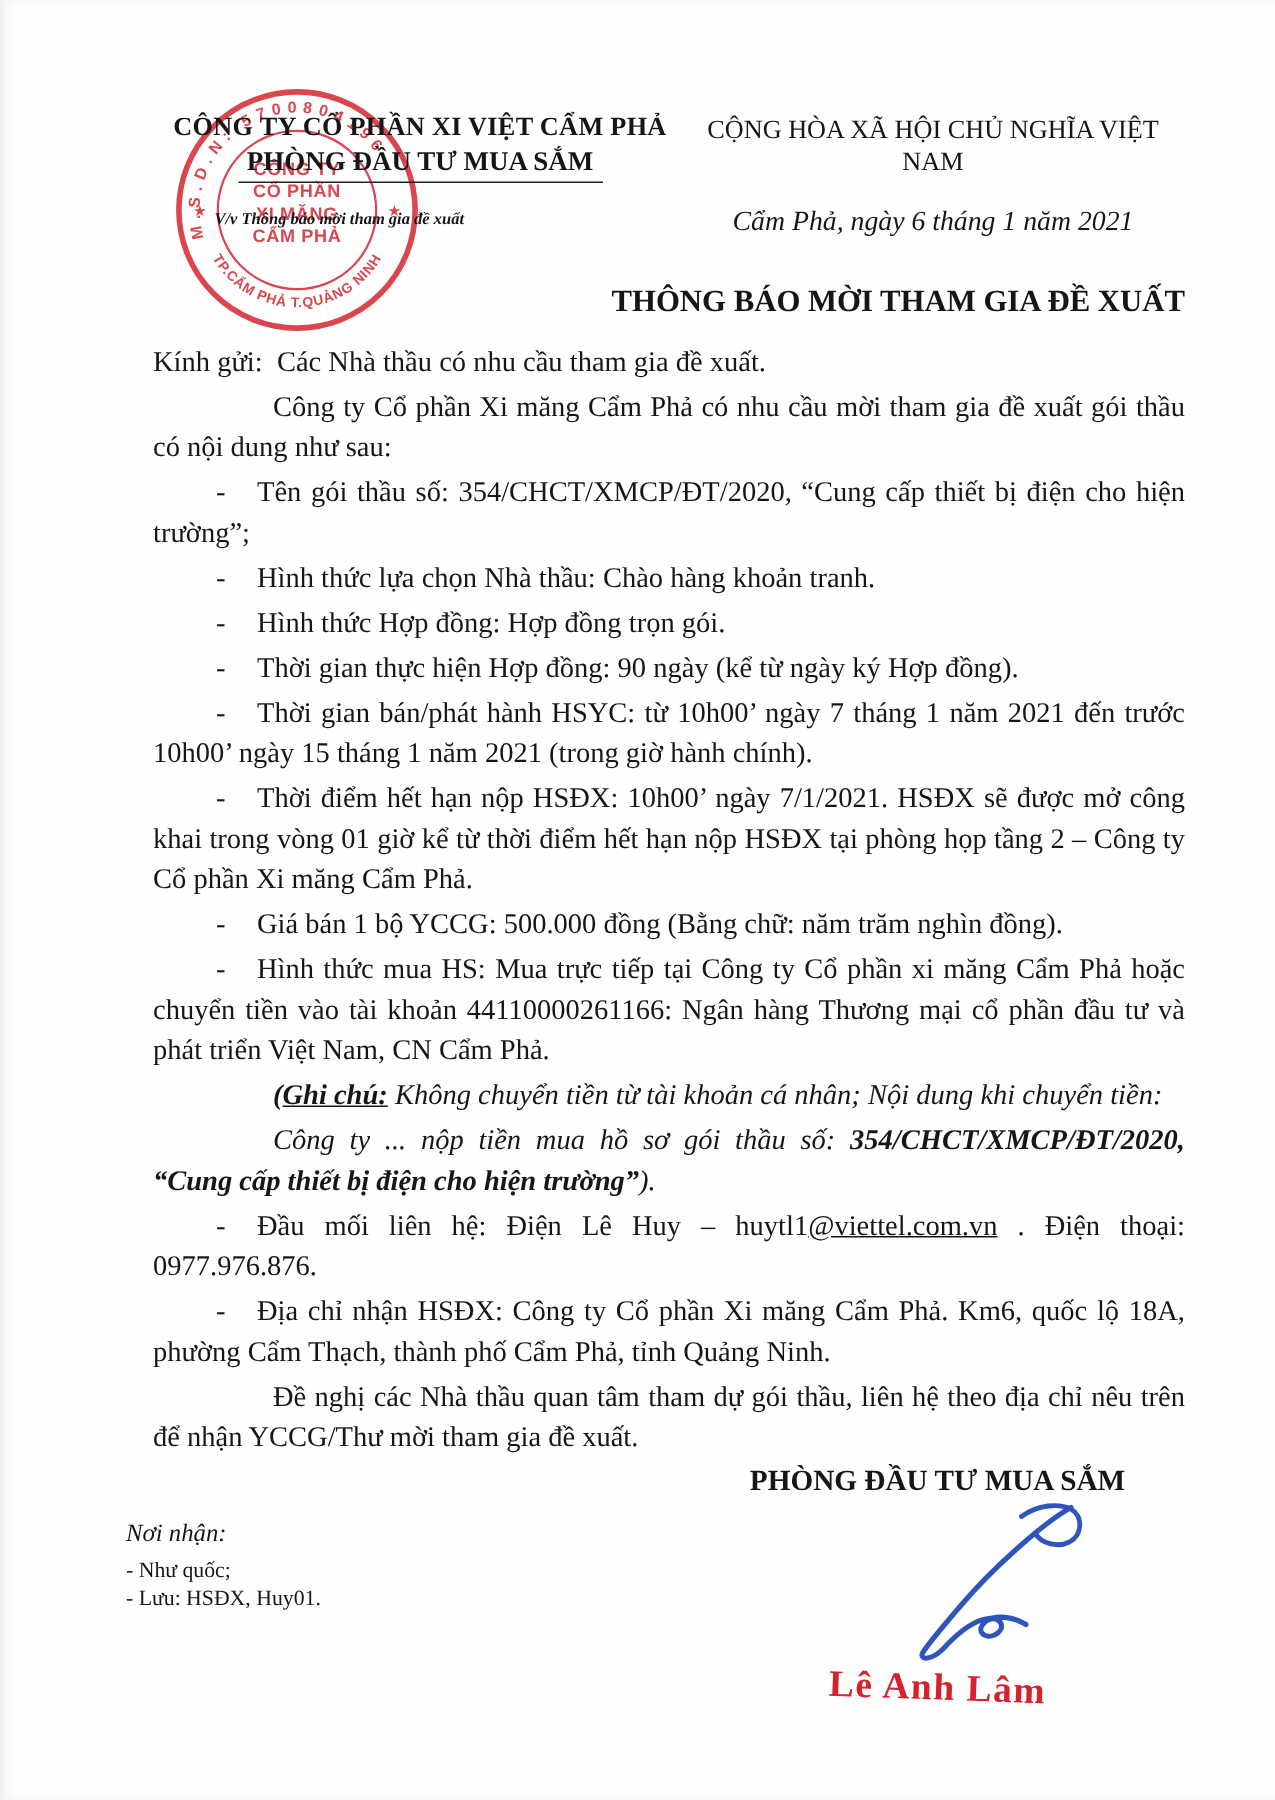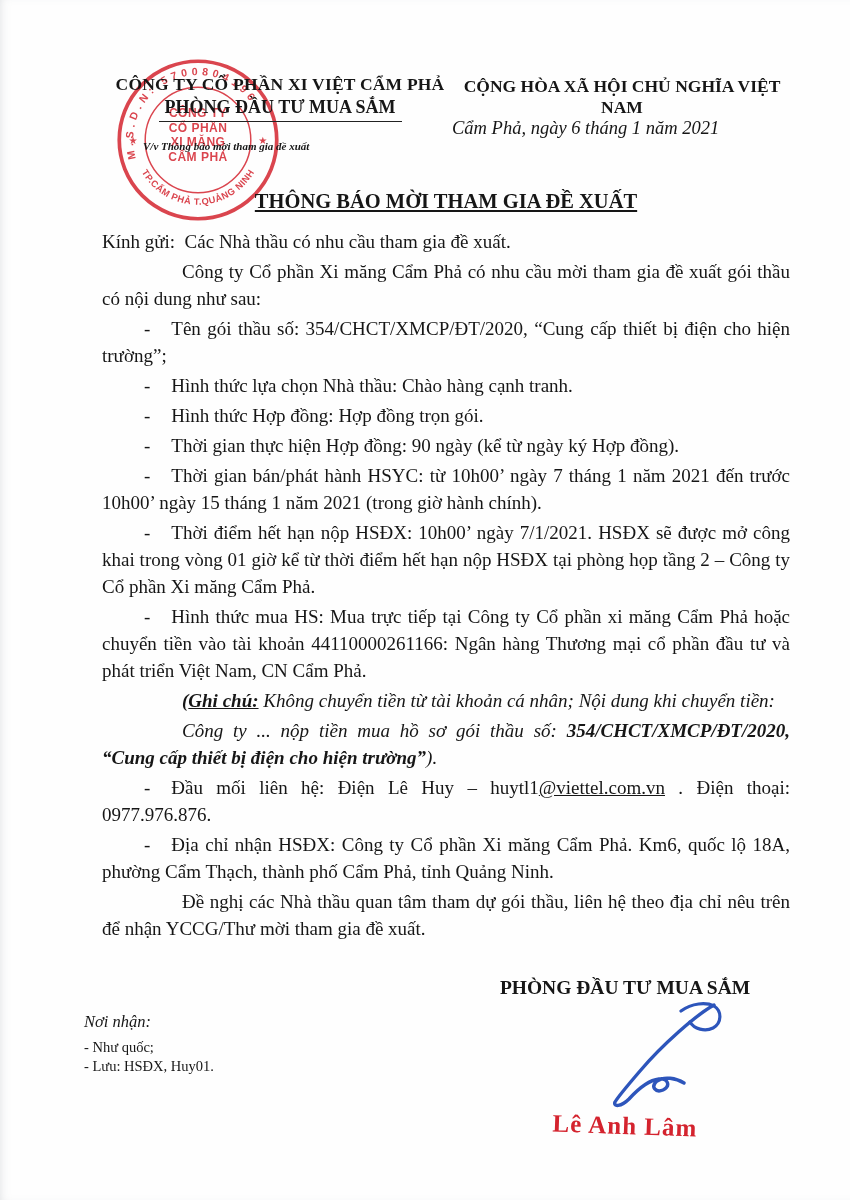--- a/index.html
+++ b/index.html
@@ -10,38 +10,38 @@
     box-shadow: inset 6px 0 12px -8px rgba(120,130,140,.35);
   }
   
   .hdr-left { position:absolute; top:74px; left:100px; width:360px; text-align:center; }
   .hdr-left .org  { font-size:17.5px; font-weight:bold; letter-spacing:.2px; }
   .hdr-left .dept { display:inline-block; margin-top:2px; font-size:18px; font-weight:bold;
                     border-bottom:1.6px solid #222; padding:0 6px 3px; }
   .subject { position:absolute; top:140px; left:143px; font-style:italic; font-size:11px;font-weight:bold; }
 
   .hdr-right { position:absolute; top:76px; left:452px; width:340px; text-align:center; }
-  .hdr-right .national { font-size:17.5px; font-weight:bold; }
+  .hdr-right .national { font-size:17.5px; font-weight:normal; }
   .hdr-right .motto { display:inline-block; margin-top:3px; font-size:18.5px; font-weight:bold;
                       border-bottom:1.6px solid #222; padding:0 2px 2px; }
-  .hdr-right .dateline { text-align:left; font-style:italic; font-size:18.5px; }
+  .hdr-right .dateline { margin-top:20px; text-align:center; font-style:italic; font-size:18.5px; }
 
   
   .stamp { position:absolute; left:110px; top:52px; width:176px; height:176px;
            mix-blend-mode:multiply; opacity:.92; }
   .st-arc   { font:bold 11.5px "Liberation Sans",sans-serif; letter-spacing:4.5px; fill:currentColor; }
   .st-arc-b { font:bold 10px "Liberation Sans",sans-serif; letter-spacing:.5px; fill:currentColor; }
   .st-star  { font-size:11px; fill:currentColor; text-anchor:middle; }
   .st-center{ font:bold 13px "Liberation Sans",sans-serif; fill:currentColor;
               text-anchor:middle; letter-spacing:.5px; }
 
   
   .content { position:absolute; left:102px; top:188px; width:688px;
              font-size:19px; line-height:27px; text-align:justify; }
-  .title  { text-align:center; font-weight:bold; font-size:20.5px; margin:0 0 13px;text-decoration:underline; }
+  .title  { text-align:right; font-weight:bold; font-size:20.5px; margin:0 0 13px; }
   .salute { text-align:left; margin:0 0 7px; }
   .content p { margin:3px 0 0; }
   .ind    { text-indent:80px; }
   .bullet { text-indent:42px; }
   .gap    { display:inline-block; width:21px; }
   .it { font-style:italic; }
   .b  { font-weight:bold; }
   .u  { text-decoration:underline; }
 
   
@@ -90,25 +90,26 @@
     <div class="national">CỘNG HÒA XÃ HỘI CHỦ NGHĨA VIỆT NAM</div>
     <div class="dateline">Cẩm Phả, ngày 6 tháng 1 năm 2021</div>
   </div>
 
   <div class="content">
     <h1 class="title">THÔNG BÁO MỜI THAM GIA ĐỀ XUẤT</h1>
     <p class="salute">Kính gửi:&nbsp; Các Nhà thầu có nhu cầu tham gia đề xuất.</p>
     <p class="ind">Công ty Cổ phần Xi măng Cẩm Phả có nhu cầu mời tham gia đề xuất gói thầu có nội dung như sau:</p>
 
     <p class="bullet"><span>-</span><span class="gap"></span><span>Tên gói thầu số: 354/CHCT/XMCP/ĐT/2020, “Cung cấp thiết bị điện cho hiện trường”;</span></p>
-    <p class="bullet"><span>-</span><span class="gap"></span><span>Hình thức lựa chọn Nhà thầu: Chào hàng cạnh tranh.</span></p>
+    <p class="bullet"><span>-</span><span class="gap"></span><span>Hình thức lựa chọn Nhà thầu: Chào hàng khoản tranh.</span></p>
     <p class="bullet"><span>-</span><span class="gap"></span><span>Hình thức Hợp đồng: Hợp đồng trọn gói.</span></p>
     <p class="bullet"><span>-</span><span class="gap"></span><span>Thời gian thực hiện Hợp đồng: 90 ngày (kể từ ngày ký Hợp đồng).</span></p>
     <p class="bullet"><span>-</span><span class="gap"></span><span>Thời gian bán/phát hành HSYC: từ 10h00’ ngày 7 tháng 1 năm 2021 đến trước 10h00’ ngày 15 tháng 1 năm 2021 (trong giờ hành chính).</span></p>
     <p class="bullet"><span>-</span><span class="gap"></span><span>Thời điểm hết hạn nộp HSĐX: 10h00’ ngày 7/1/2021. HSĐX sẽ được mở công khai trong vòng 01 giờ kể từ thời điểm hết hạn nộp HSĐX tại phòng họp tầng 2 – Công ty Cổ phần Xi măng Cẩm Phả.</span></p>
+    <p class="bullet"><span>-</span><span class="gap"></span><span>Giá bán 1 bộ YCCG: 500.000 đồng (Bằng chữ: năm trăm nghìn đồng).</span></p>
     <p class="bullet"><span>-</span><span class="gap"></span><span>Hình thức mua HS: Mua trực tiếp tại Công ty Cổ phần xi măng Cẩm Phả hoặc chuyển tiền vào tài khoản 44110000261166: Ngân hàng Thương mại cổ phần đầu tư và phát triển Việt Nam, CN Cẩm Phả.</span></p>
 
     <p class="ind it"><span class="b">(</span><span class="b u">Ghi chú:</span><span> Không chuyển tiền từ tài khoản cá nhân; Nội dung khi chuyển tiền:</span></p>
     <p class="ind it"><span>Công ty ... nộp tiền mua hồ sơ gói thầu số: </span><span class="b">354/CHCT/XMCP/ĐT/2020, “Cung cấp thiết bị điện cho hiện trường”</span><span>).</span></p>
 
     <p class="bullet"><span>-</span><span class="gap"></span><span>Đầu mối liên hệ: Điện Lê Huy – huytl1</span><span class="u">@viettel.com.vn</span><span> . Điện thoại: 0977.976.876.</span></p>
     <p class="bullet"><span>-</span><span class="gap"></span><span>Địa chỉ nhận HSĐX: Công ty Cổ phần Xi măng Cẩm Phả. Km6, quốc lộ 18A, phường Cẩm Thạch, thành phố Cẩm Phả, tỉnh Quảng Ninh.</span></p>
 
     <p class="ind">Đề nghị các Nhà thầu quan tâm tham dự gói thầu, liên hệ theo địa chỉ nêu trên để nhận YCCG/Thư mời tham gia đề xuất.</p>
   </div>

